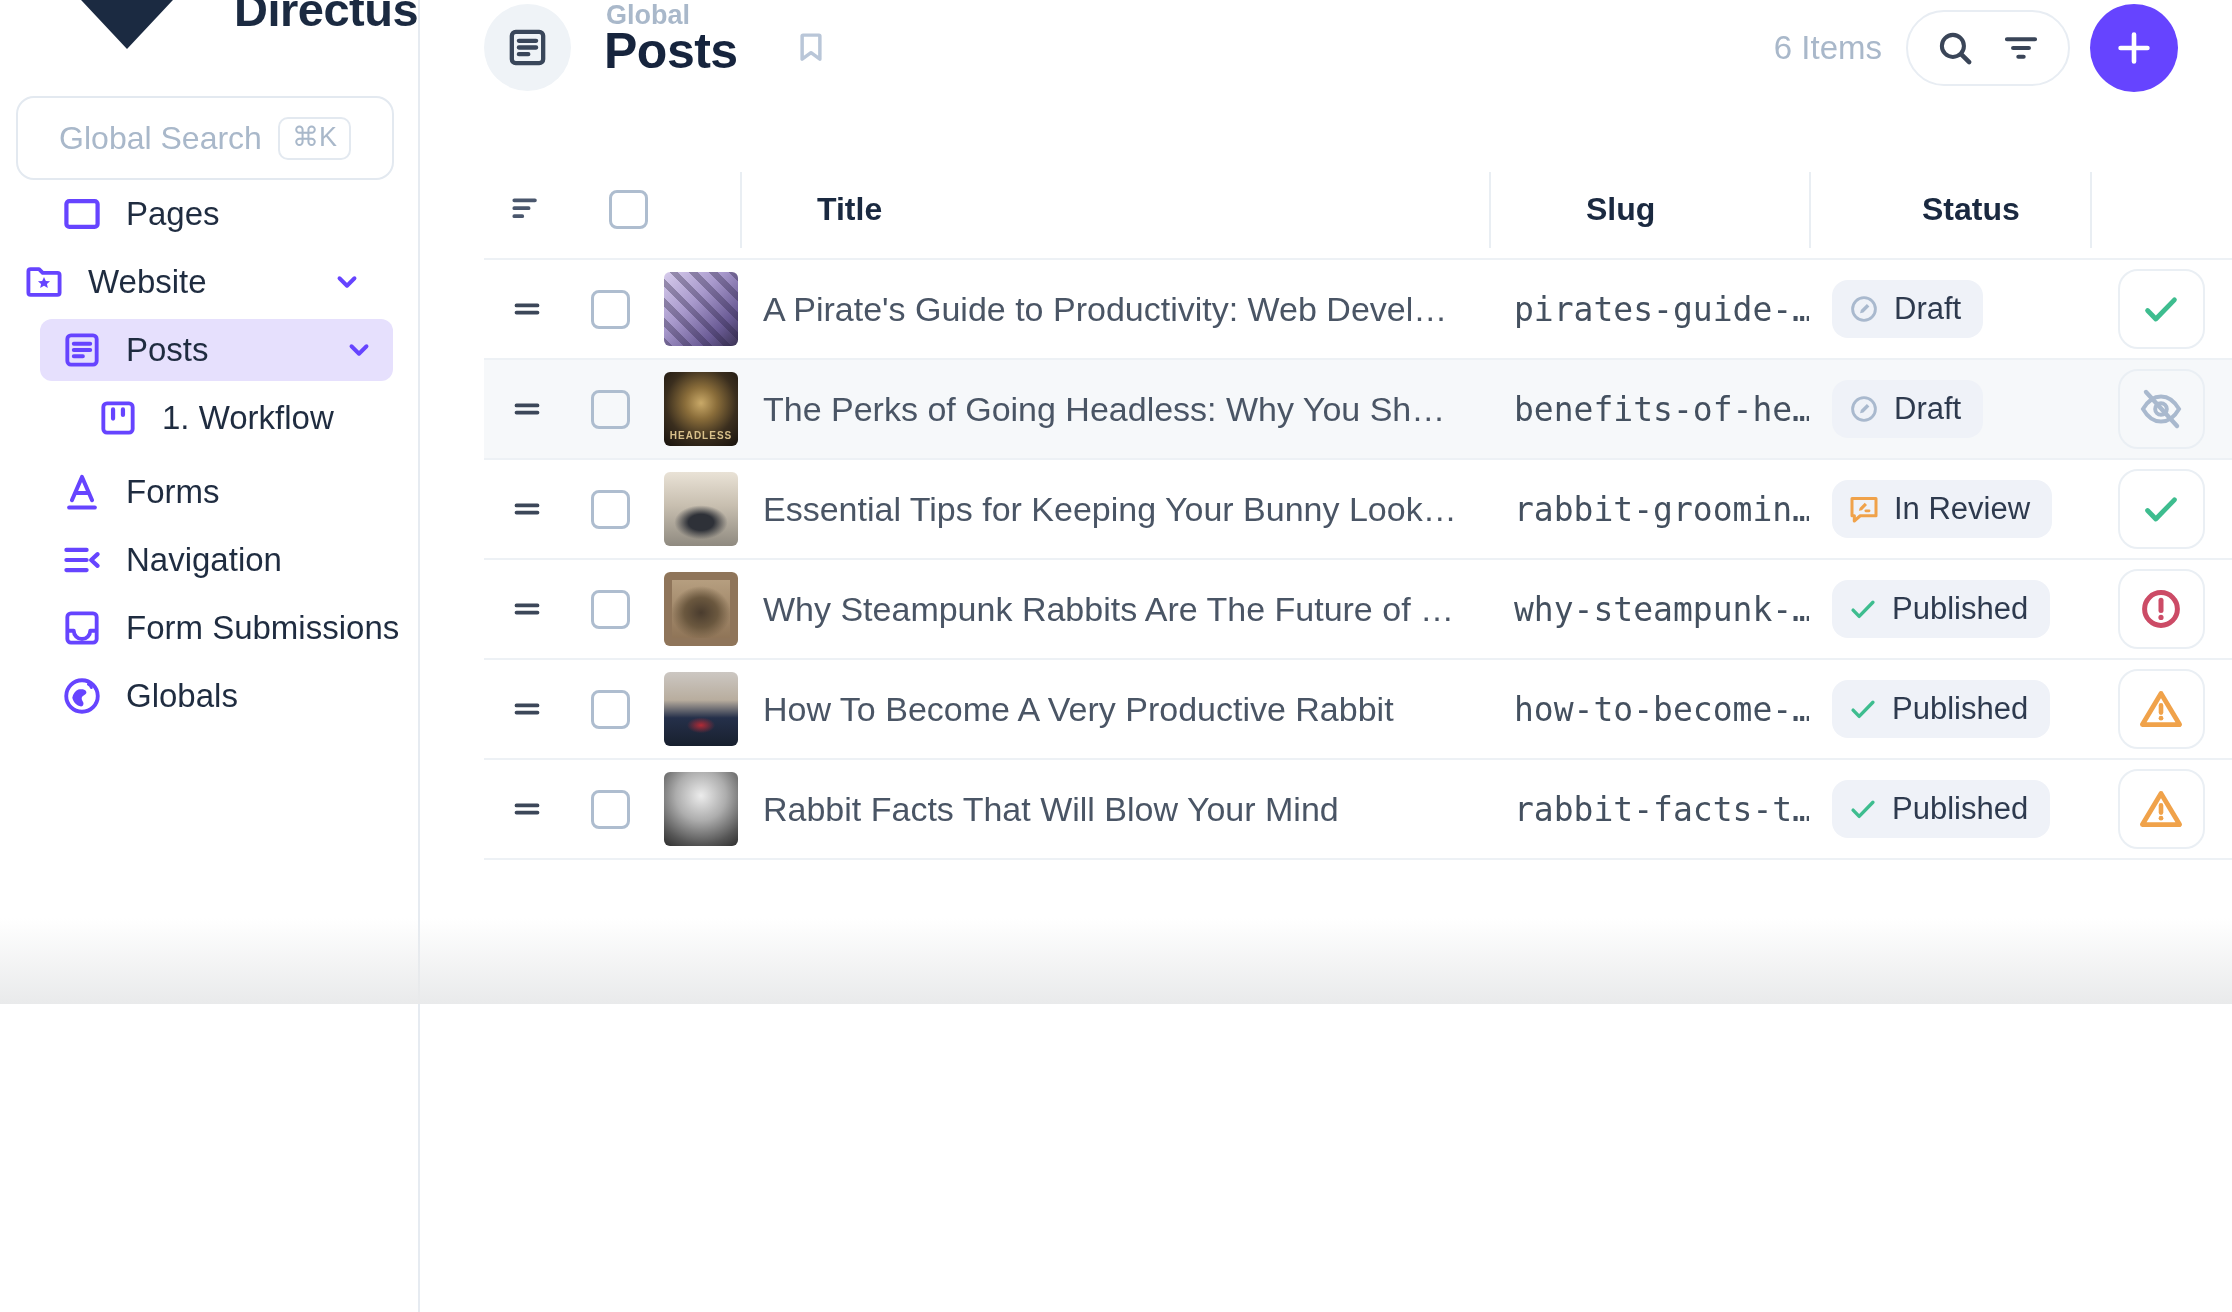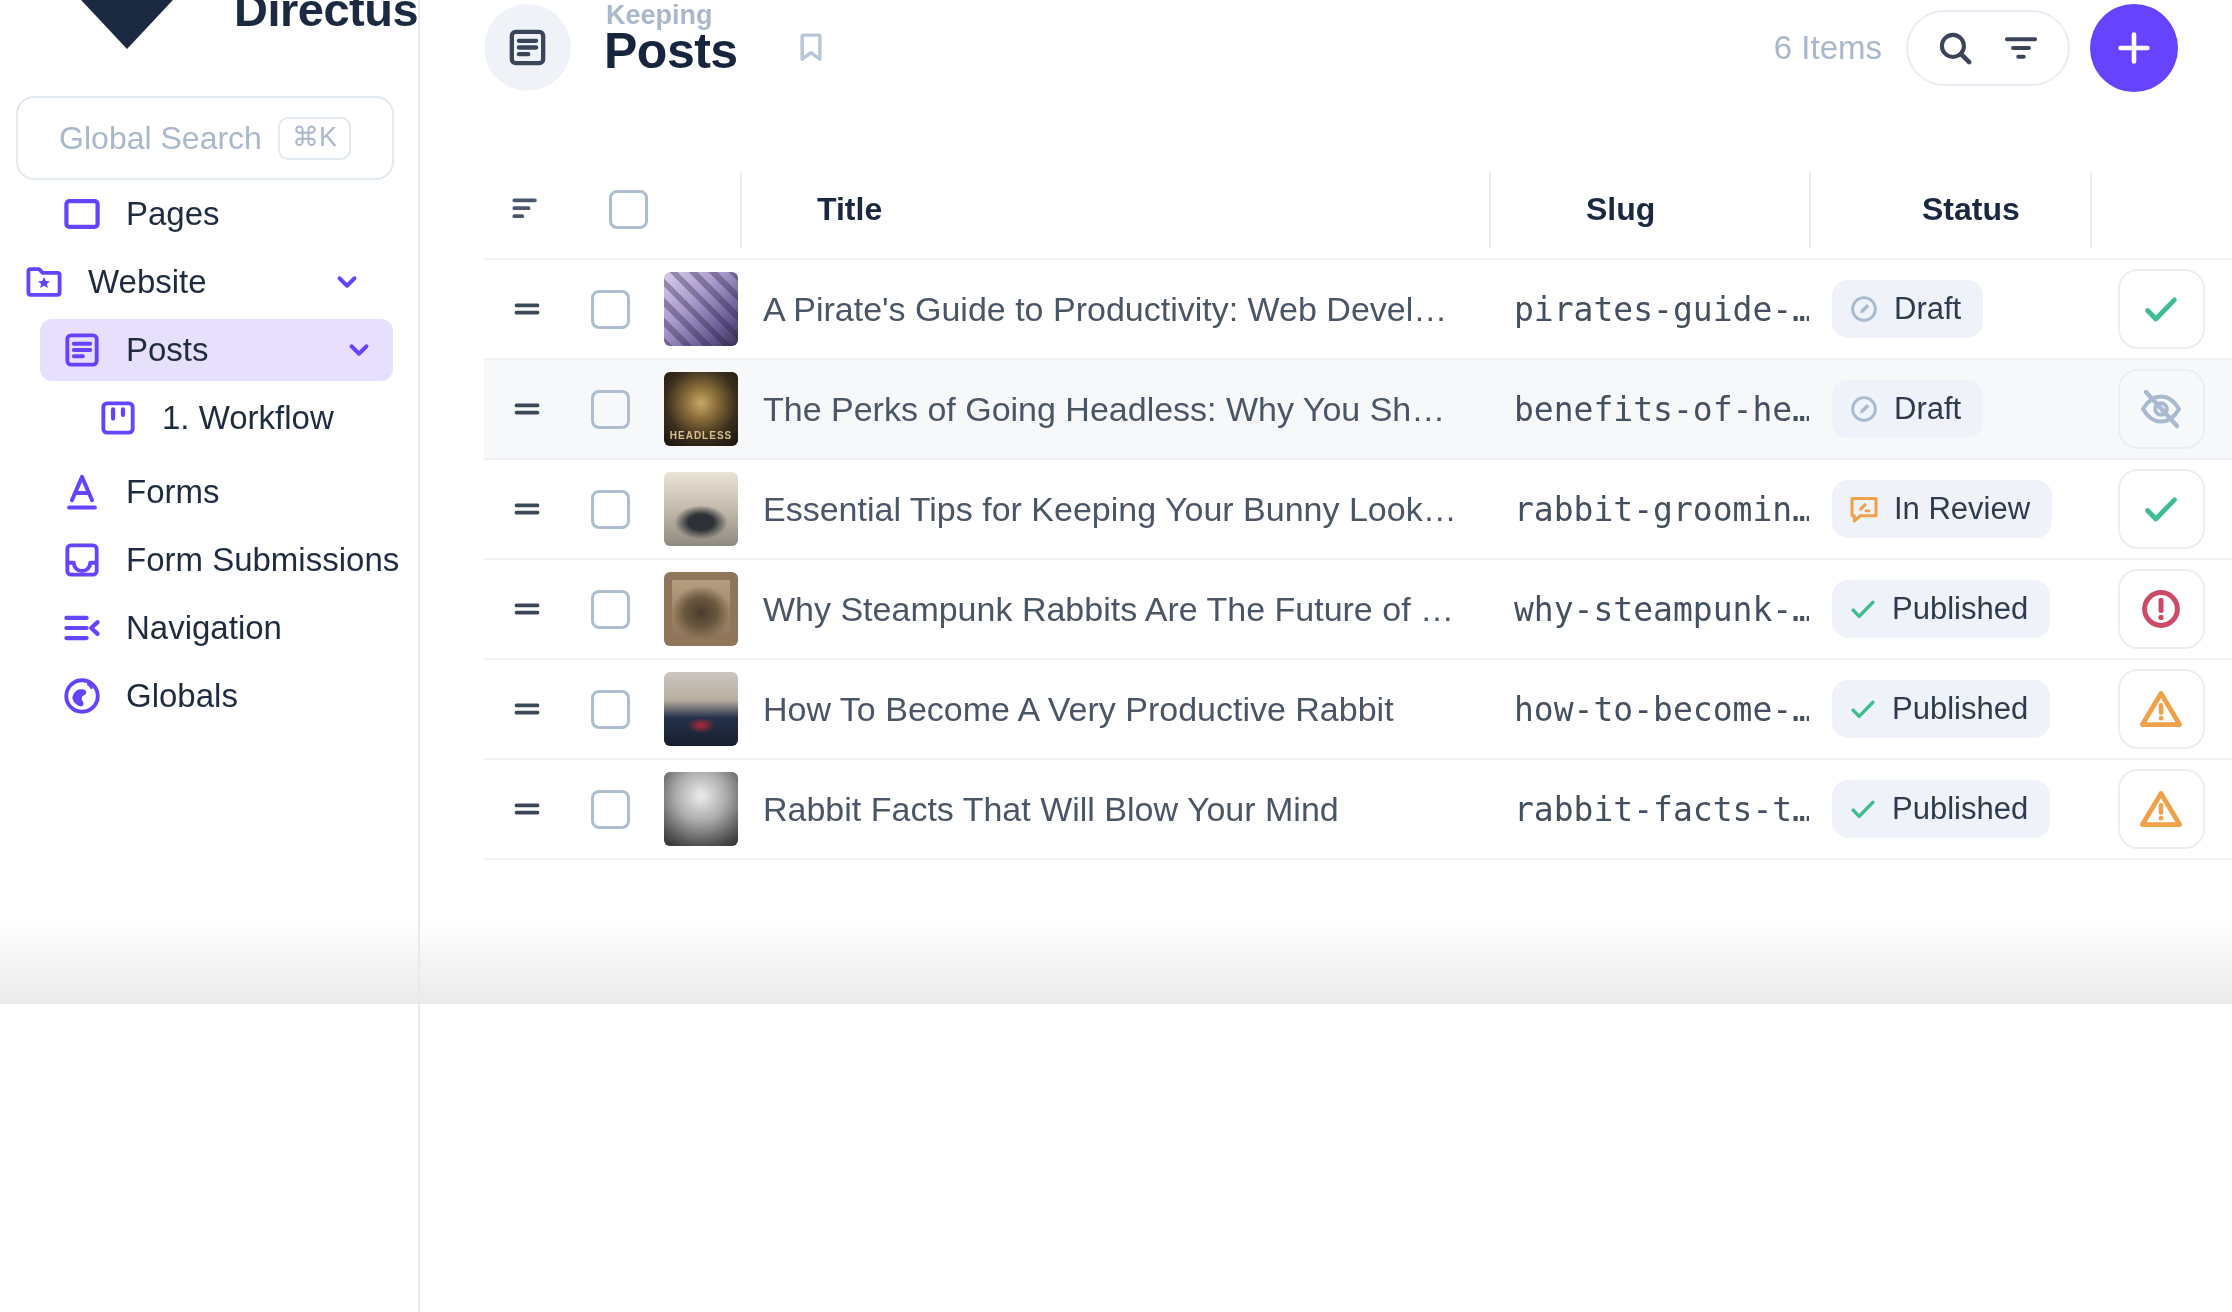--- a/index.html
+++ b/index.html
@@ -175,35 +175,35 @@
               <path d="M6.5 16.5L12 3.8l5.5 12.7M8.4 12.6h7.2" fill="none" stroke="#6644FF" stroke-width="2.2" stroke-linecap="round" stroke-linejoin="round"></path>
               <path d="M5 20.5h14" stroke="#6644FF" stroke-width="2.2" stroke-linecap="round"></path>
             </svg>
         </span>
         <span class="lbl">Forms</span>
       </div>
 
       <div class="nav-item lvl1">
         <span class="ic">
           <svg width="44" height="44" viewBox="0 0 24 24">
+              <path d="M3.5 6.5h11M3.5 12h11M3.5 17.5h11" stroke="#6644FF" stroke-width="2.3" stroke-linecap="round"></path>
+              <path d="M20.5 8.8L17 12l3.5 3.2" fill="none" stroke="#6644FF" stroke-width="2.3" stroke-linecap="round" stroke-linejoin="round"></path>
+            </svg>
+        </span>
+        <span class="lbl">Navigation</span>
+      </div>
+
+      <div class="nav-item lvl1">
+        <span class="ic">
+          <svg width="44" height="44" viewBox="0 0 24 24">
               <rect x="4" y="4" width="16" height="16" rx="2" fill="none" stroke="#6644FF" stroke-width="2.1"></rect>
               <path d="M4.5 13.5h3a4.5 4.5 0 0 0 9 0h3" fill="none" stroke="#6644FF" stroke-width="2.1" stroke-linecap="round" stroke-linejoin="round"></path>
             </svg>
         </span>
         <span class="lbl">Form Submissions</span>
-      </div>
-
-      <div class="nav-item lvl1">
-        <span class="ic">
-          <svg width="44" height="44" viewBox="0 0 24 24">
-              <path d="M3.5 6.5h11M3.5 12h11M3.5 17.5h11" stroke="#6644FF" stroke-width="2.3" stroke-linecap="round"></path>
-              <path d="M20.5 8.8L17 12l3.5 3.2" fill="none" stroke="#6644FF" stroke-width="2.3" stroke-linecap="round" stroke-linejoin="round"></path>
-            </svg>
-        </span>
-        <span class="lbl">Navigation</span>
       </div>
 
       <div class="nav-item lvl1">
         <span class="ic">
           <svg width="44" height="44" viewBox="0 0 24 24">
               <circle cx="12" cy="12" r="8.6" fill="none" stroke="#6644FF" stroke-width="2.1"></circle>
               <path d="M10 8.5c1.8-.4 3.6-.2 4.2.9.6 1.1-.3 1.8-1.5 2.5-1.2.7-1 2-.2 3.2.7 1.1.2 2.4-1 2.6-2.4-.5-4.3-2.4-4.8-4.8.4-2 1.6-3.7 3.3-4.4z" fill="#6644FF"></path>
               <path d="M15.5 5.6c.9.5 1.3 1 1.6 1.8" stroke="#6644FF" stroke-width="1.6" stroke-linecap="round" fill="none"></path>
             </svg>
         </span>
@@ -214,21 +214,21 @@
 
   <main class="main">
 
     <header class="page-header">
       <div class="hdr-circle">
         <svg width="47" height="47" viewBox="0 0 24 24">
             <rect x="4" y="4" width="16" height="16" rx="2" fill="none" stroke="#39465A" stroke-width="2.2"></rect>
             <path d="M7.6 8.6h8.8M7.6 12h8.8M7.6 15.4h4.8" stroke="#39465A" stroke-width="2.2" stroke-linecap="round"></path>
           </svg>
       </div>
-      <div class="eyebrow">Keeping</div>
+      <div class="eyebrow">Global</div>
       <h1 class="page-title">Posts</h1>
       <span class="bookmark-btn">
         <svg width="38" height="38" viewBox="0 0 24 24">
             <path d="M7 4.5h10a.6.6 0 0 1 .6.6v14.6L12 15.6l-5.6 4.1V5.1a.6.6 0 0 1 .6-.6z" fill="none" stroke="#B9C6D8" stroke-width="2.2" stroke-linejoin="round"></path>
           </svg>
       </span>
 
       <div class="hdr-right">
         <span class="items-count">6 Items</span>
         <div class="pill">

